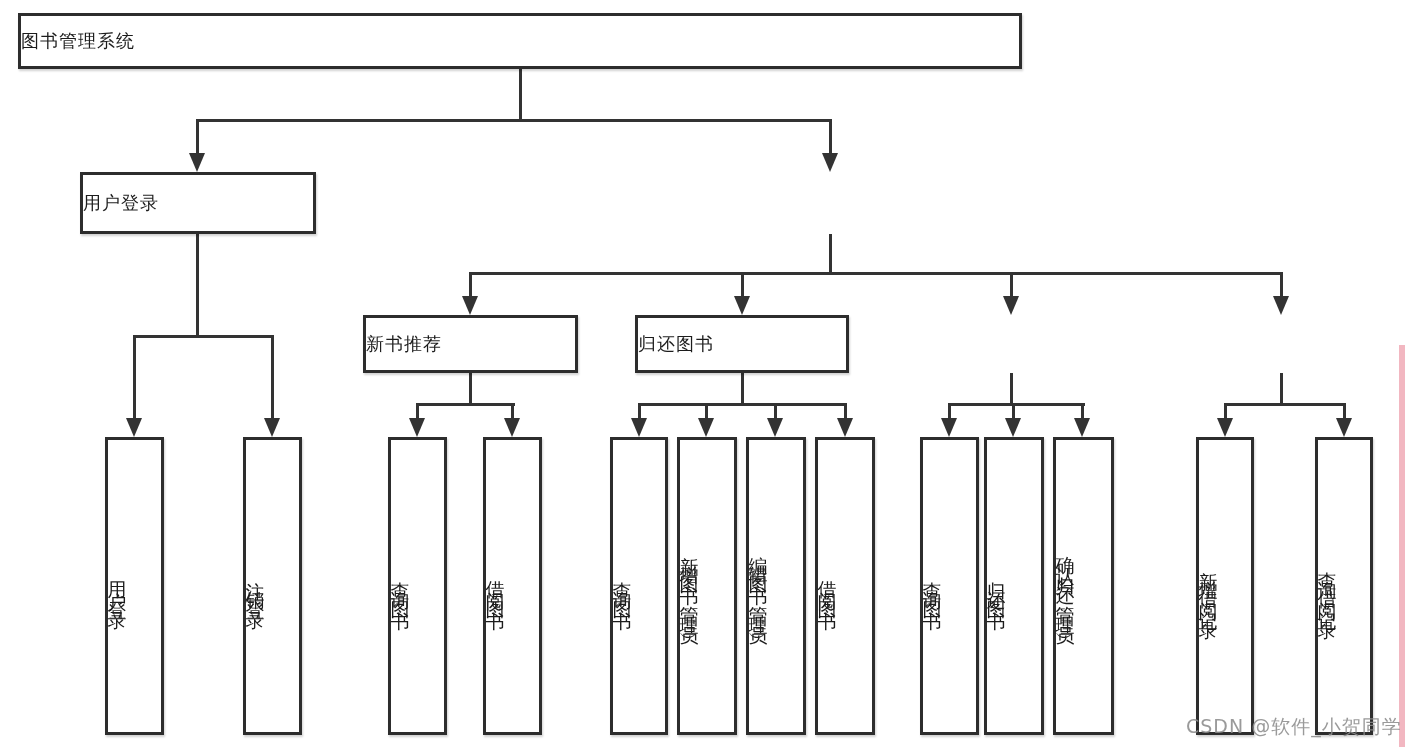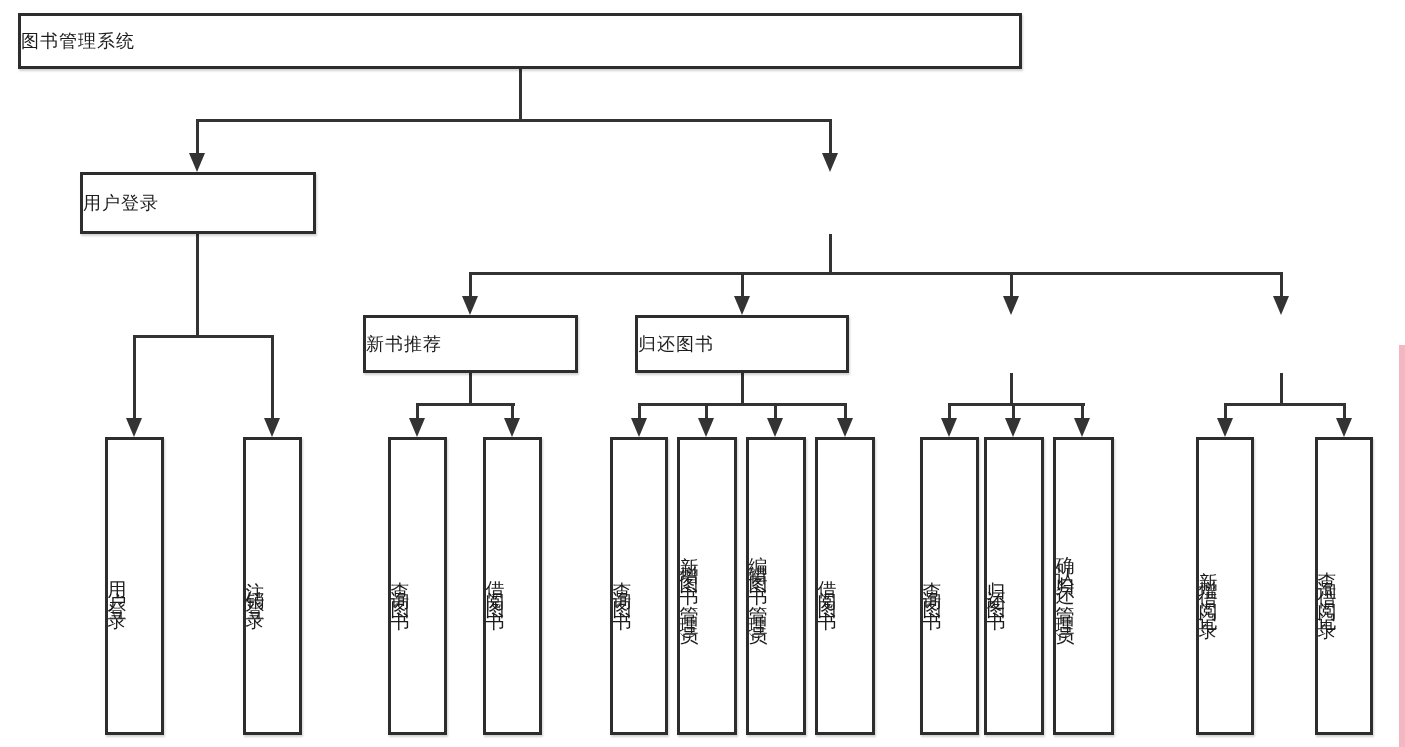--- a/index.html
+++ b/index.html
@@ -199,15 +199,16 @@
     <span class="vtext">确认归还（管理员）</span>
   </div>
 
   <div class="box" style="left:1196px; top:437px; width:58px; height:298px;">
     <span class="vtext">新增借阅记录</span>
   </div>
   <div class="box" style="left:1315px; top:437px; width:58px; height:298px;">
     <span class="vtext">查询借阅记录</span>
   </div>
 
+  <div class="watermark">CSDN @软件_小贺同学</div>
   <div class="accent-strip"></div>
 
 </div>
 
 </body></html>

